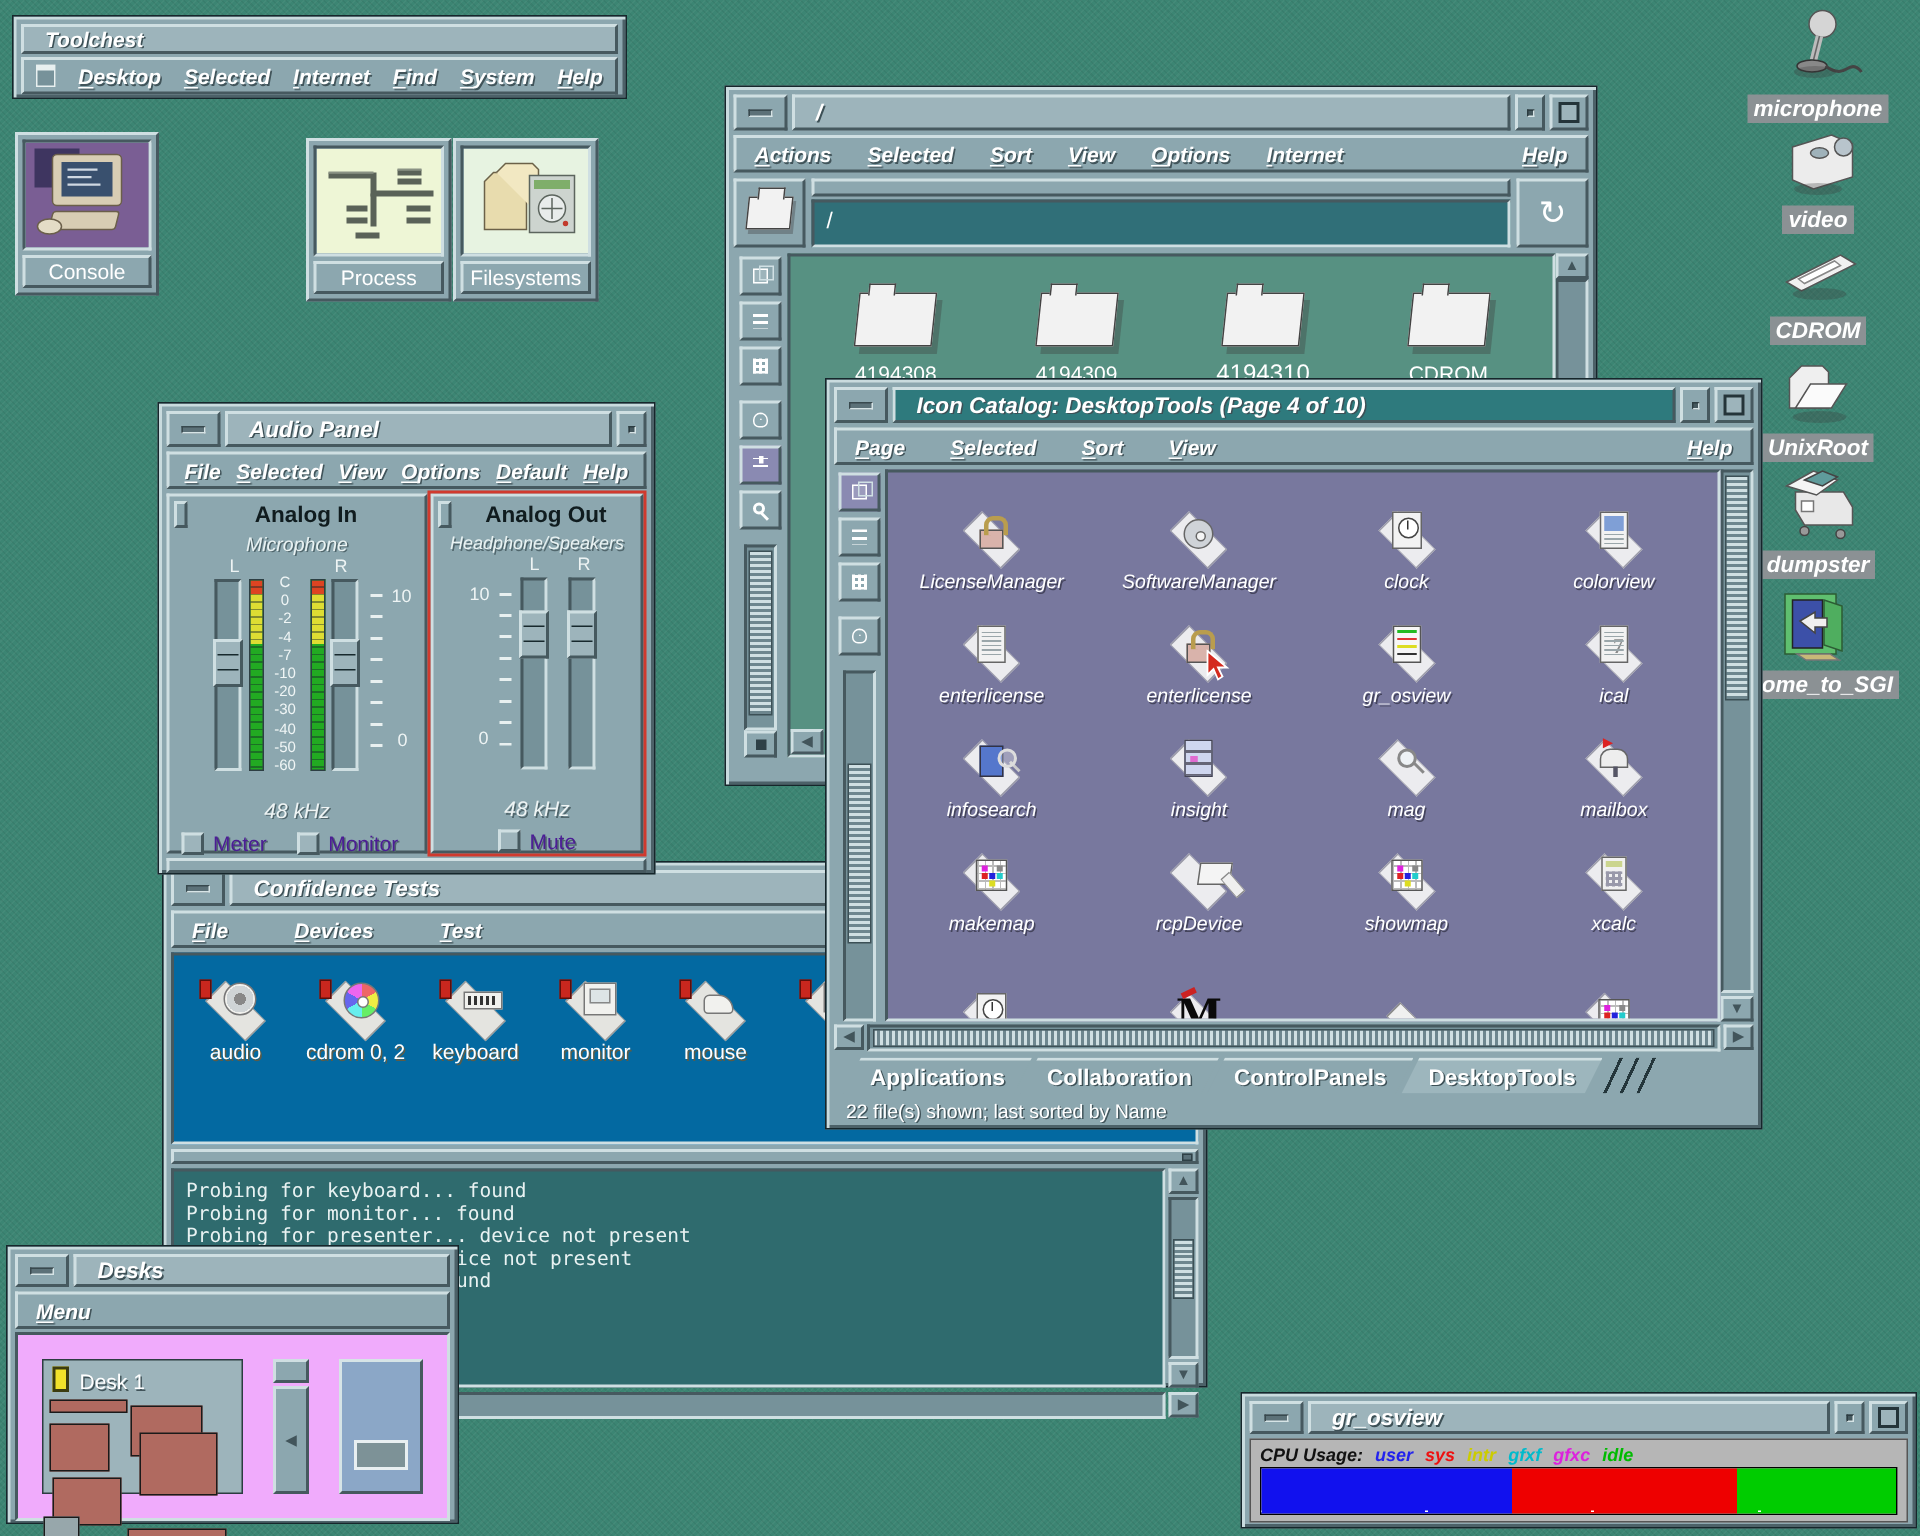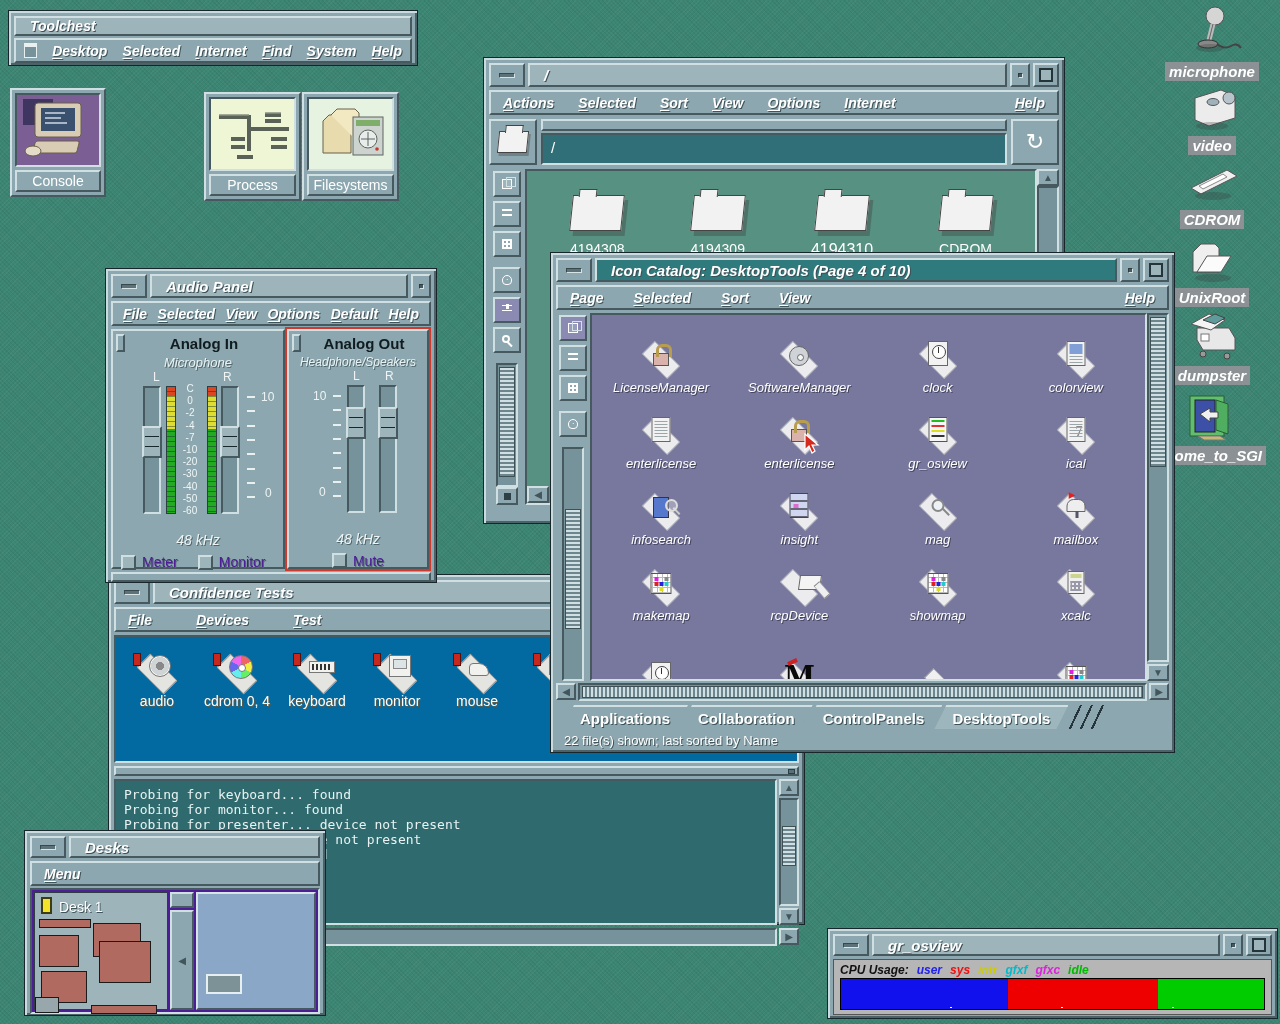--- a/index.html
+++ b/index.html
@@ -496,21 +496,21 @@
             <div class="shape"></div>
           </div>
         <div class="lbl">audio</div>
       </div>
       <div class="dev dev-cdrom">
         <div class="art">
             <div class="base"></div>
             <div class="red"></div>
             <div class="shape"></div>
           </div>
-        <div class="lbl">cdrom 0, 4</div>
+        <div class="lbl">cdrom 0, 2</div>
       </div>
       <div class="dev dev-keyboard">
         <div class="art">
             <div class="base"></div>
             <div class="red"></div>
             <div class="shape"></div>
           </div>
         <div class="lbl">keyboard</div>
       </div>
       <div class="dev dev-monitor">
@@ -764,33 +764,33 @@
     <div style="display:flex;align-items:flex-end;height:26px;padding-left:14px;margin-top:2px;">
       <div class="tab">Applications</div>
       <div class="tab">Collaboration</div>
       <div class="tab">ControlPanels</div>
       <div class="tab active">DesktopTools</div>
       <div class="tab-stack"></div>
     </div>
     <div style="height:22px;display:flex;align-items:center;padding-left:8px;font-size:13px;color:#fff;text-shadow:1px 1px 0 #41545a;">22 file(s) shown; last sorted by Name</div>
   </div>
 
-  <div class="win" style="left:24px;top:830px;width:302px;height:186px;z-index:6;">
+  <div class="win" style="left:4px;top:830px;width:302px;height:186px;z-index:6;">
     <div class="bar tbar" style="height:22px;">
       <div class="tb-seg tb-min btn" style="height:22px;">
           <i></i>
         </div>
       <div class="tb-seg" style="flex:1;height:22px;">
         <span class="tb-title">Desks</span>
       </div>
     </div>
     <div class="mbar" style="margin-bottom:2px;">
       <span class="menu"><u>M</u>enu</span>
     </div>
-    <div class="bevel-in" style="height:126px;display:flex;background:#4c1d95;padding:2px;gap:2px;">
+    <div class="bevel-in" style="height:126px;display:flex;background:#f0abfc;padding:16px;gap:20px;">
 
       <div style="width:134px;position:relative;background:#9db4bb;border:1px solid #2c3c41;">
         <span style="position:absolute;left:6px;top:4px;width:11px;height:17px;background:#f2e22a;border:2px solid #3c3c10;"></span>
         <span style="position:absolute;left:24px;top:6px;font-size:14px;color:#fff;text-shadow:1px 1px 0 #41545a;">Desk 1</span>
         <div class="mini" style="left:4px;top:26px;width:52px;height:9px;"></div>
         <div class="mini" style="left:58px;top:30px;width:48px;height:34px;"></div>
         <div class="mini" style="left:4px;top:42px;width:40px;height:32px;"></div>
         <div class="mini" style="left:64px;top:48px;width:52px;height:42px;"></div>
         <div class="mini" style="left:6px;top:78px;width:46px;height:32px;"></div>
         <div class="mini" style="left:0px;top:104px;width:24px;height:16px;background:#97a7ab;"></div>

